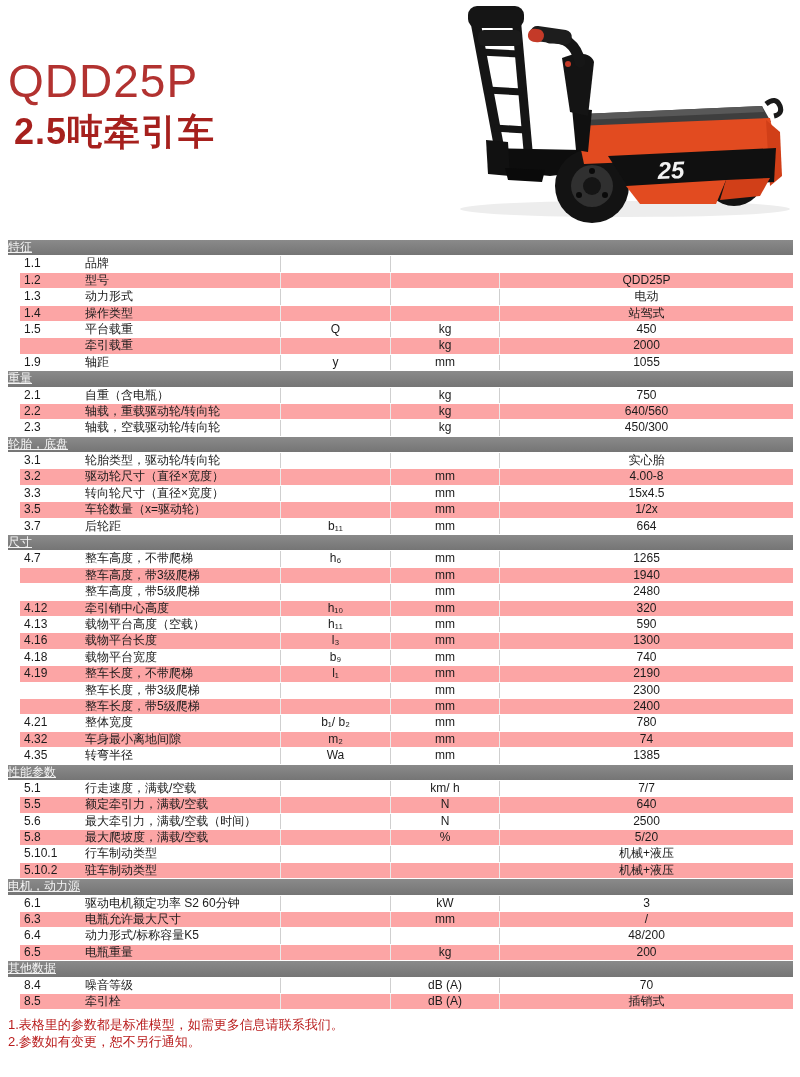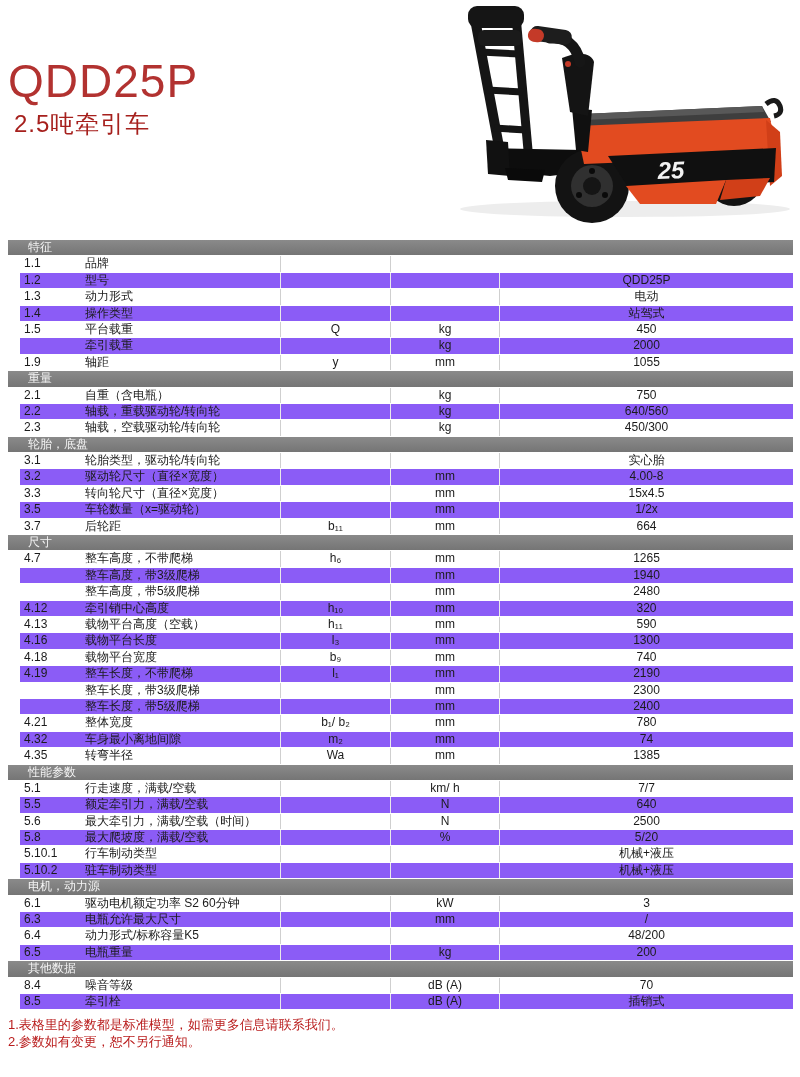--- a/index.html
+++ b/index.html
@@ -6,37 +6,37 @@
   body{
     width:800px;height:1077px;position:relative;background:#ffffff;
     font-family:"Liberation Sans","DejaVu Sans",sans-serif;
     -webkit-font-smoothing:antialiased;overflow:hidden;
   }
   .title{
     position:absolute;left:8px;top:54px;font-size:46px;font-weight:500;
     color:#b23230;letter-spacing:1px;
   }
   .subtitle{
-    position:absolute;left:14px;top:108px;font-size:24px;font-weight:normal;
+    position:absolute;left:14px;top:108px;font-size:36px;font-weight:bold;
     color:#a6201d;letter-spacing:1px;
   }
   .product{position:absolute;left:430px;top:0;width:365px;height:228px;}
   
   .spec-table{position:absolute;left:8px;top:240px;width:785px;}
   .sec-header{
     height:15.4px;line-height:15.5px;border-bottom:1px solid #ffffff;
     background:linear-gradient(#8a8a8a,#757575);color:#f4f4f4;
-    font-size:12px;padding-left:20px;box-sizing:content-box;
+    font-size:12px;padding-left:0;box-sizing:content-box;text-decoration:underline;
   }
   .row{
     display:grid;grid-template-columns:57px 203px 110px 109px 1fr;
     height:15.4px;line-height:15.5px;border-bottom:1px solid #ffffff;
     font-size:12px;color:#1b1b1b;background:#ffffff;margin-left:12px;
   }
-  .row.alt{background:#8b5cf6;}
+  .row.alt{background:#fca5a5;}
   .cell{overflow:hidden;white-space:nowrap;}
   .cell.id{padding-left:4px;}
   .cell.label{padding-left:8px;}
   .cell.symbol,.cell.unit,.cell.value{text-align:center;border-left:1px solid #cfcfcf;}
   .row.alt .cell.symbol,.row.alt .cell.unit,.row.alt .cell.value{border-left:1px solid #e9e9e9;}
   .footer-notes{
     position:absolute;left:8px;top:1016px;font-size:13px;color:#b91c1c;line-height:17px;
   }
 </style>
 </head>

